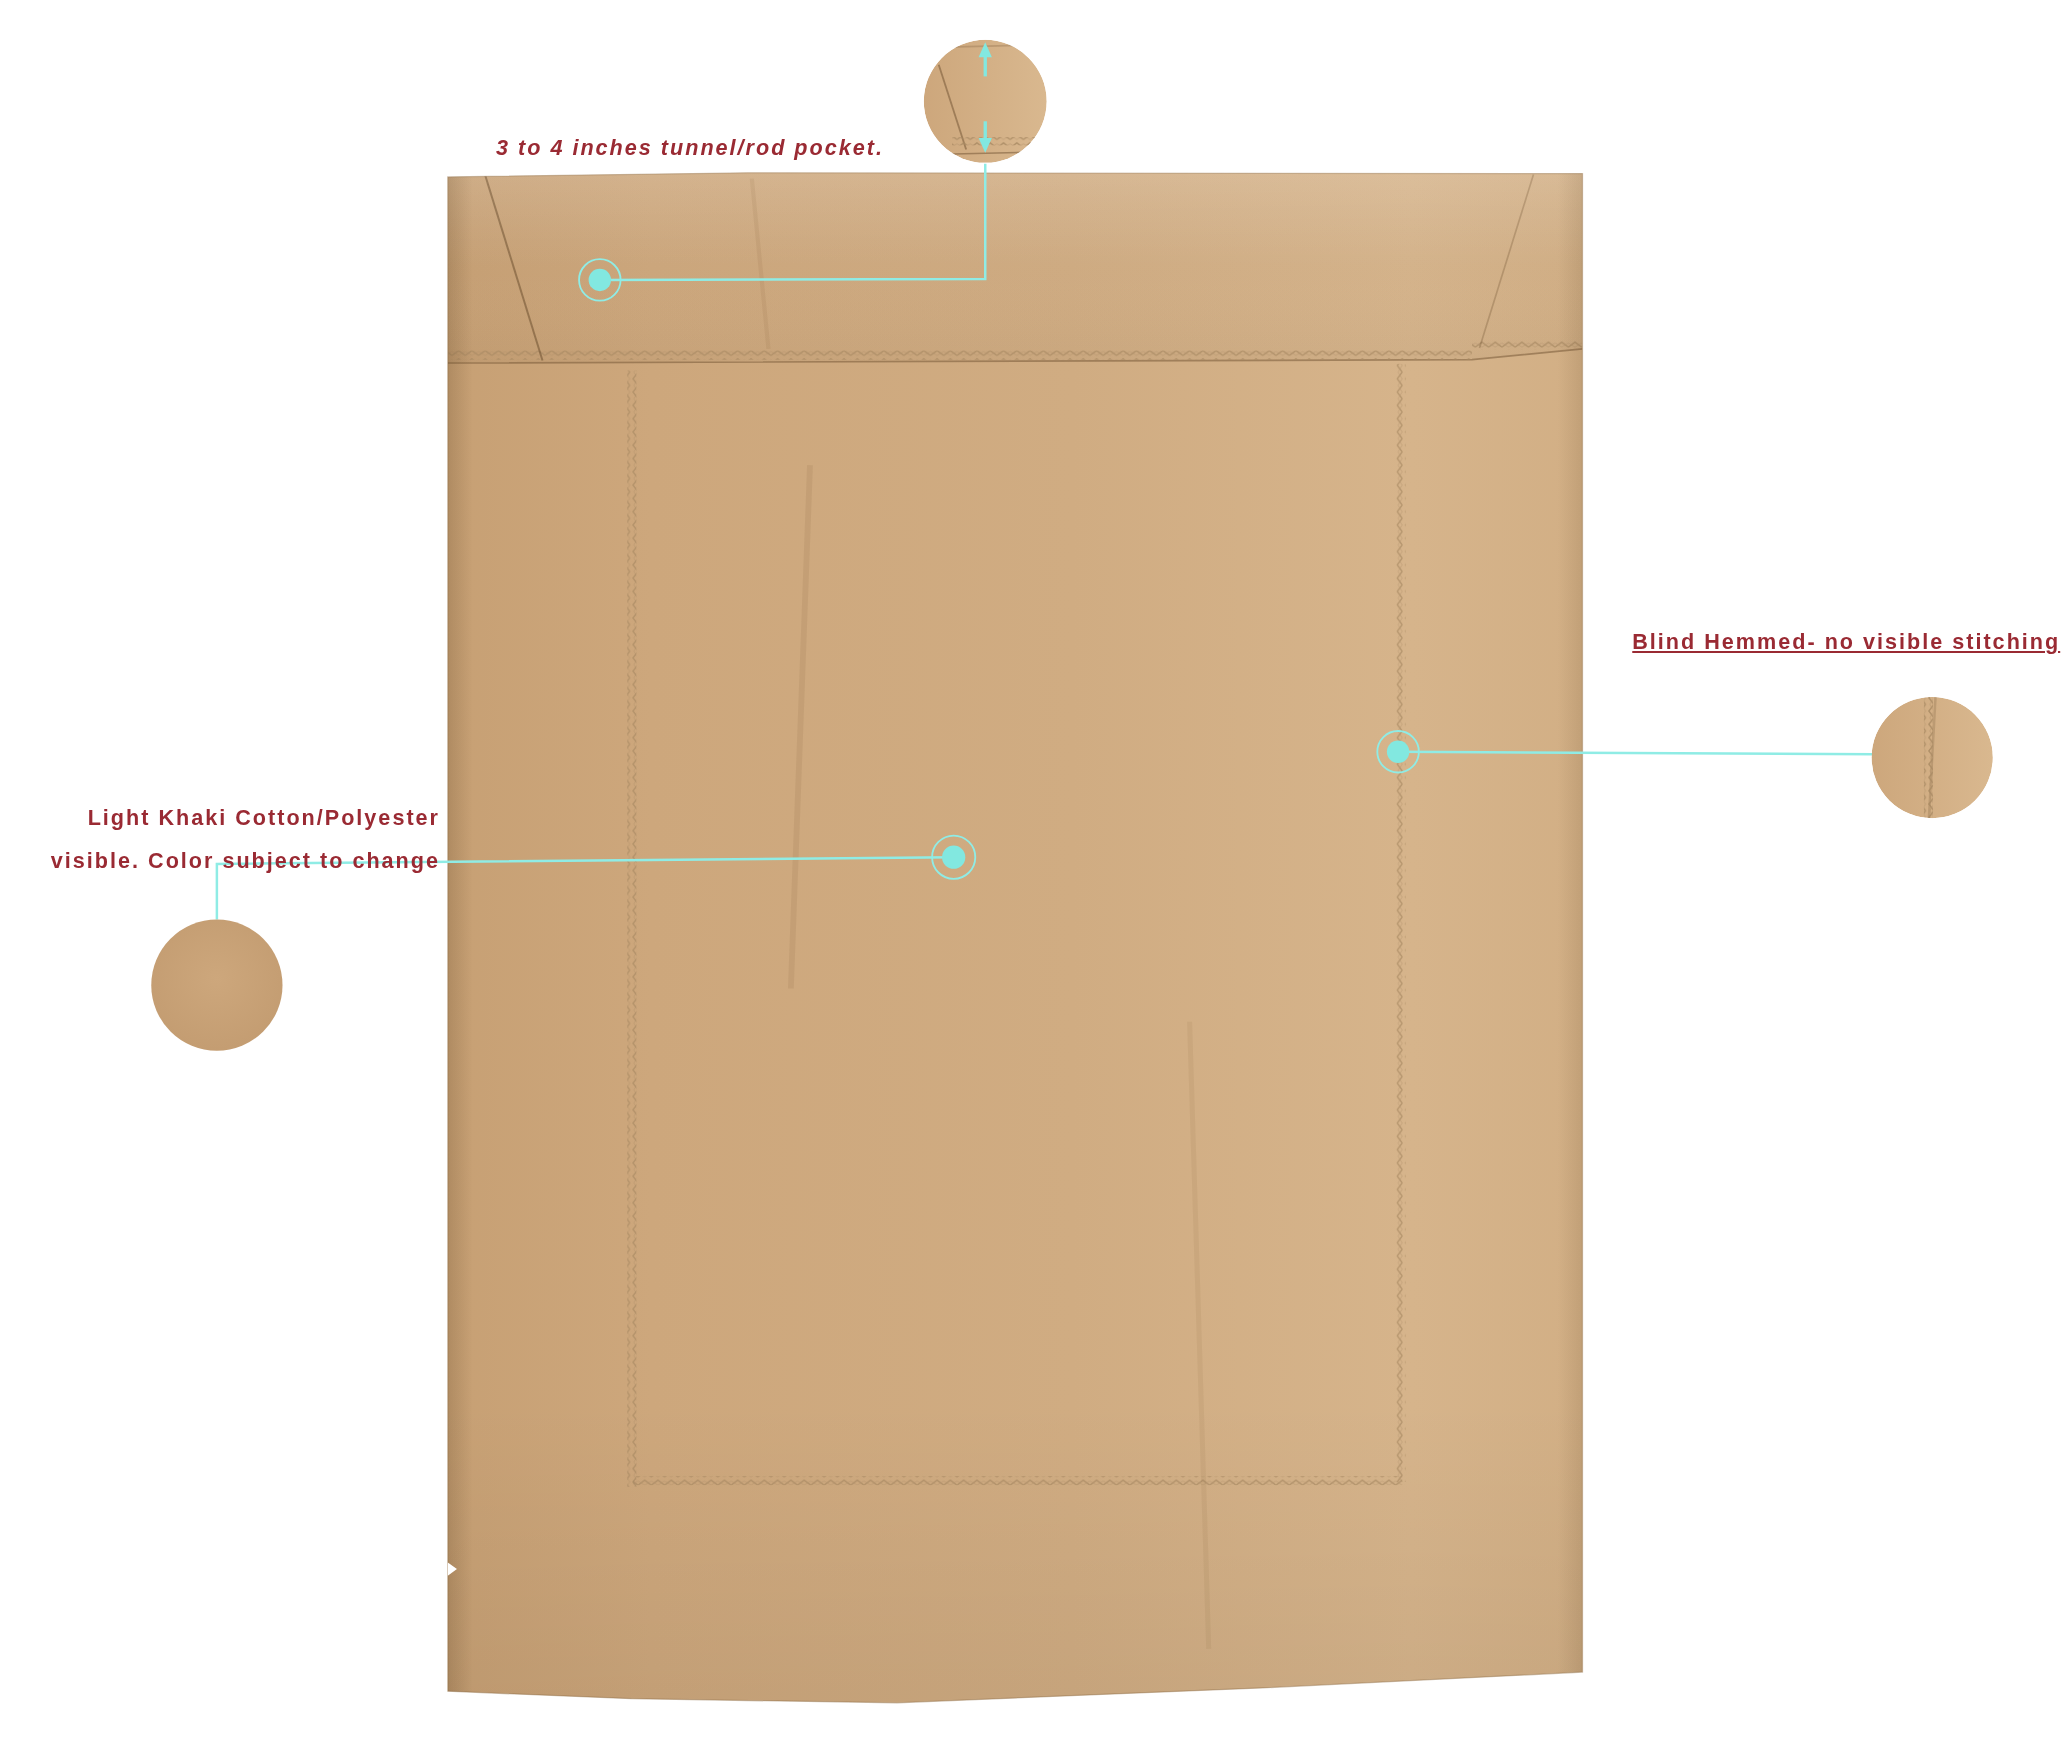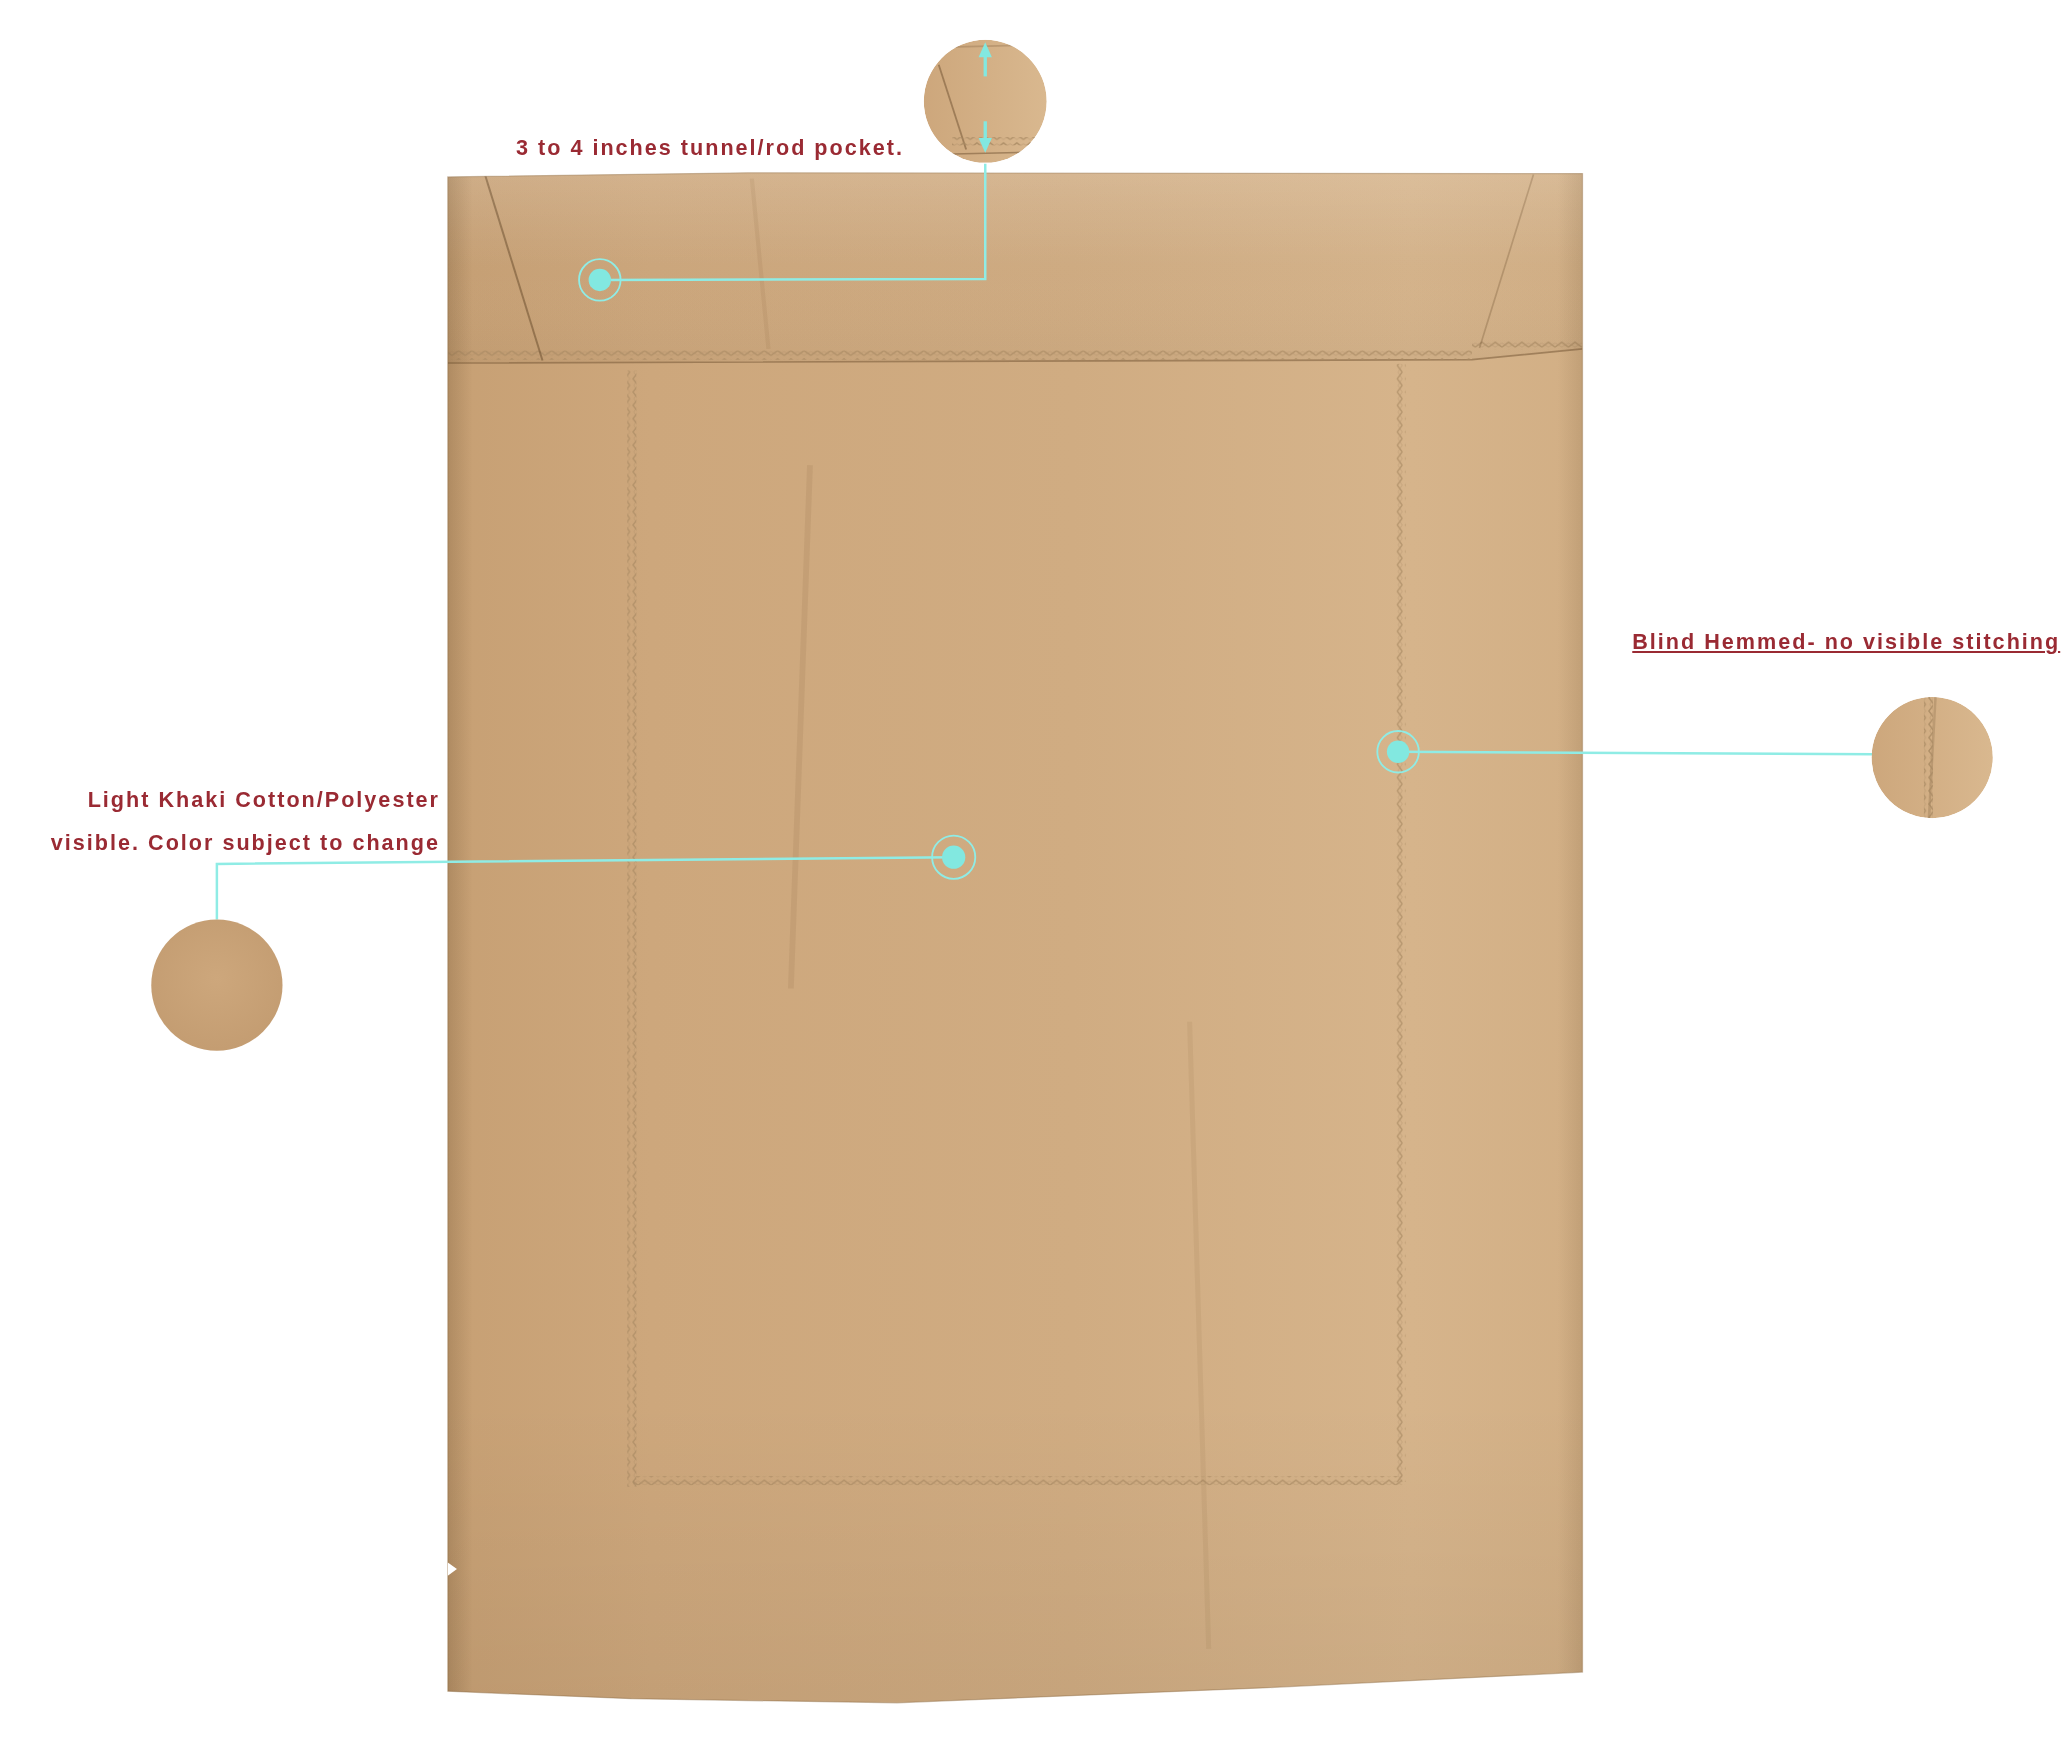--- a/index.html
+++ b/index.html
@@ -24,22 +24,22 @@
   .scene{position:absolute;left:0;top:0;width:2071px;height:1761px;display:block;}
   .label{
     position:absolute;
     font-weight:bold;
     font-size:21.6px;
     letter-spacing:2px;
     line-height:43px;
     color:var(--label);
     white-space:nowrap;
   }
-  .label-rod{left:516px;top:126px;}
-  .label-lining{top:778px;right:1631px;text-align:right;}
+  .label-rod{left:496px;top:126px;font-style:italic;}
+  .label-lining{top:796px;right:1631px;text-align:right;}
   .label-hem{top:620px;right:10.8px;text-align:right;text-decoration:underline;}
 </style>
 </head>
 <body>
 
 <div class="canvas">
 
   <svg class="scene" viewBox="0 0 2493 2120" xmlns="http://www.w3.org/2000/svg">
     <defs>
       <linearGradient id="fabricGrad" x1="0" y1="0" x2="1" y2="0">

